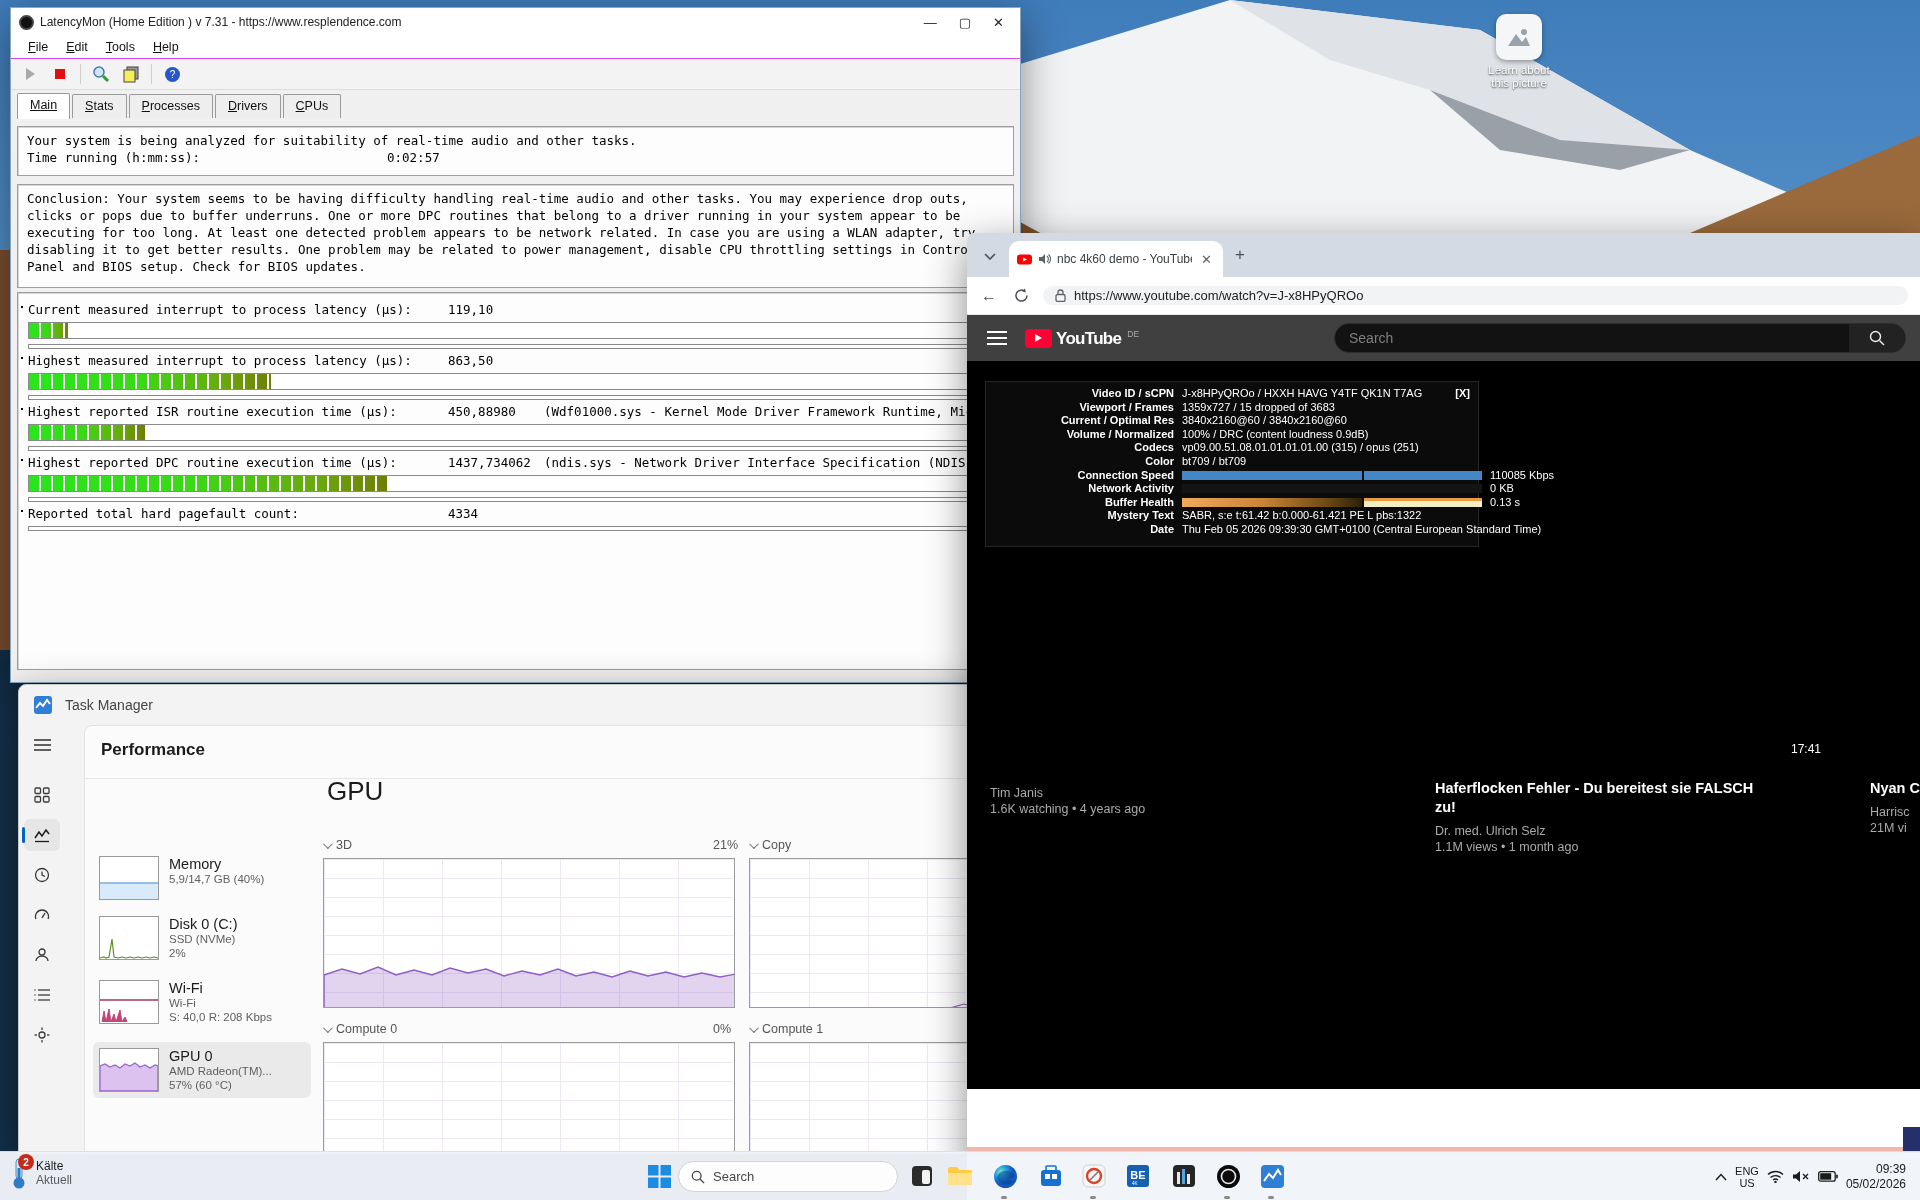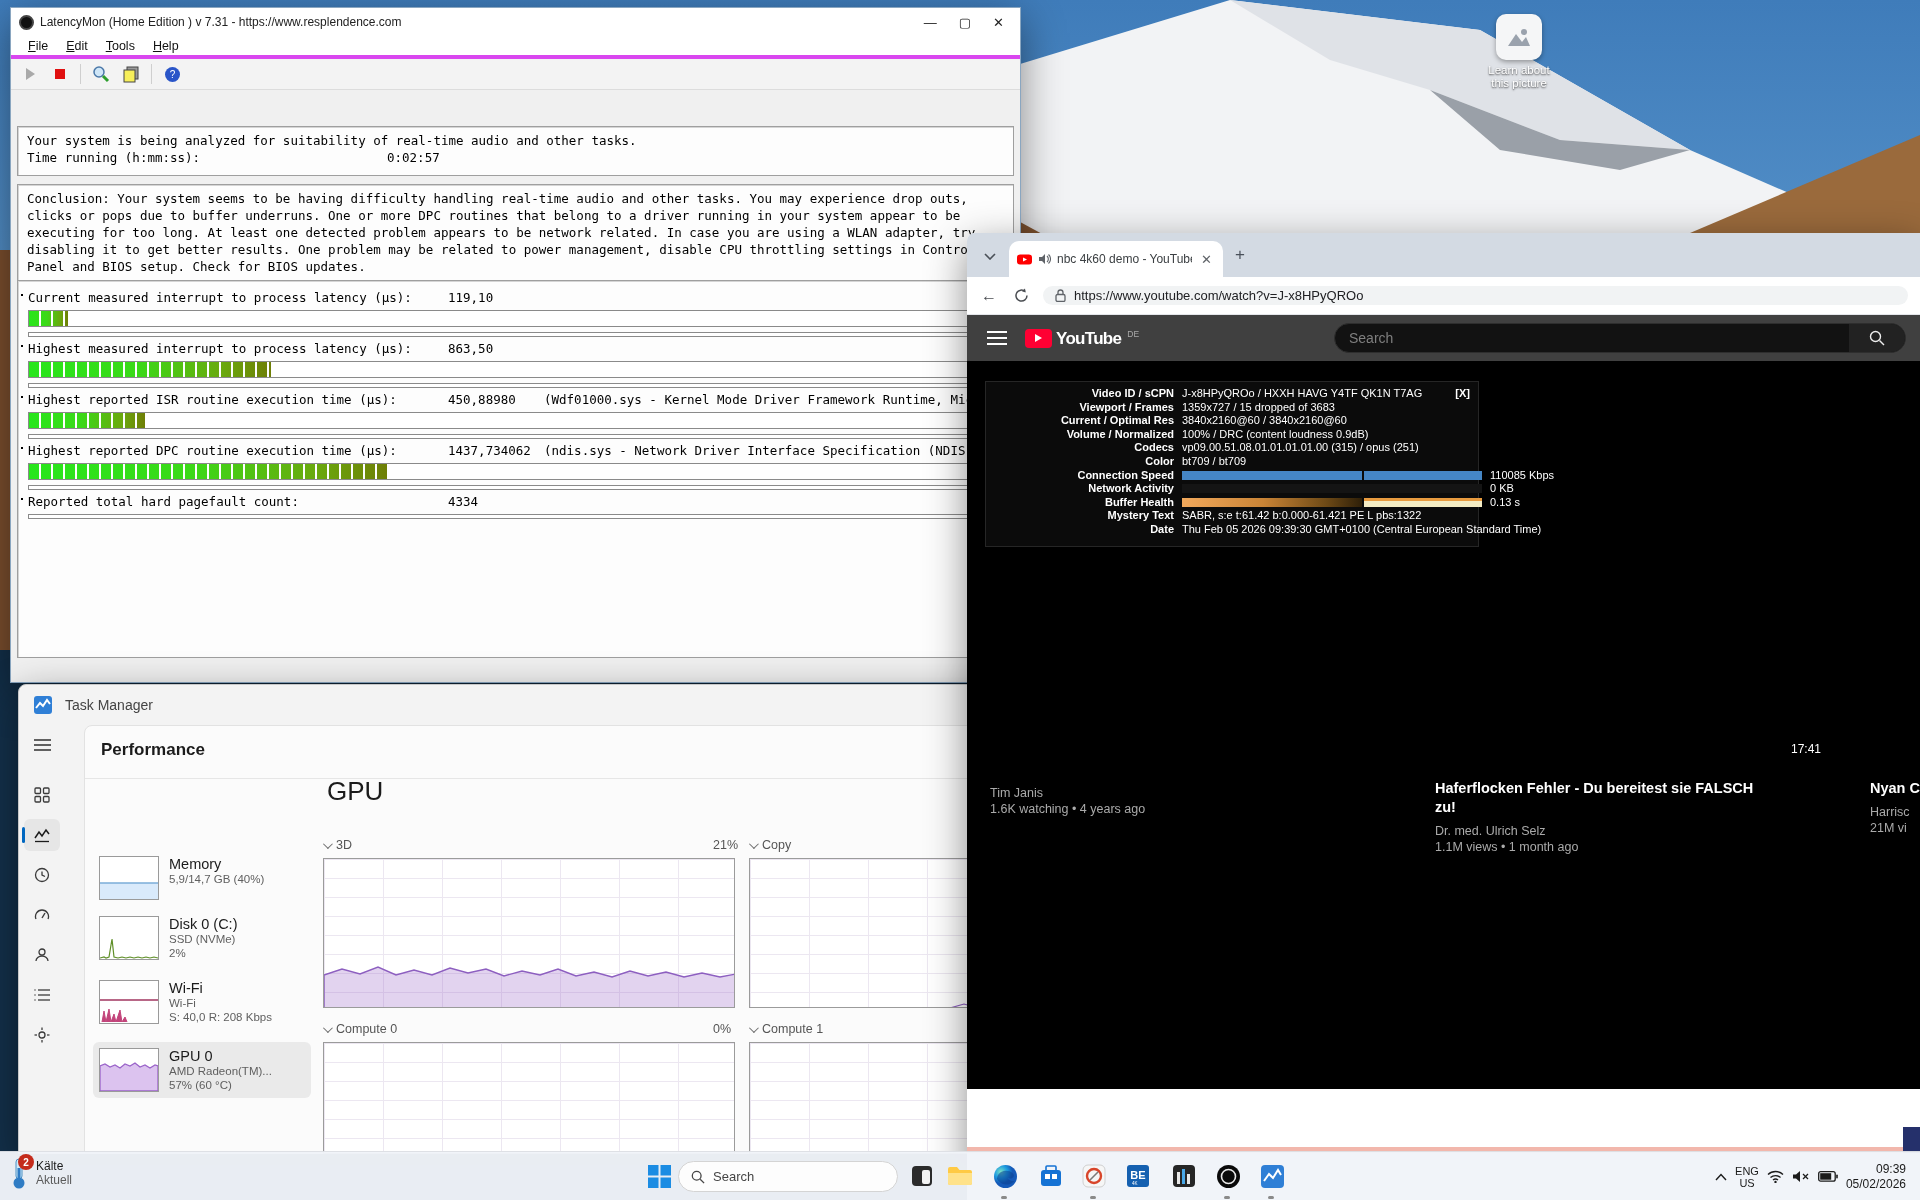--- a/index.html
+++ b/index.html
@@ -15,21 +15,21 @@
   
   .window { position:absolute; box-shadow:0 12px 40px rgba(0,0,0,.45); }
 
   
   #latencymon { left:10px; top:7px; width:1011px; height:676px; background:#f0f0f0; border:1px solid #8aa6c0; }
   .lm-titlebar { height:28px; background:#fff; display:flex; align-items:center; padding:0 6px; }
   .lm-appicon { width:15px; height:15px; border-radius:50%; background:#111; border:2px solid #444; margin:0 6px 0 2px; }
   .lm-title { font-size:12px; color:#222; }
   .lm-winbtns { margin-left:auto; display:flex; gap:22px; padding-right:10px; color:#222; font-size:13px; }
   .lm-winbtns span { cursor:default; }
-  .lm-menubar { height:23px; background:#fff; border-bottom:4px solid #d946ef; display:flex; align-items:center; padding-left:8px; gap:0; }
+  .lm-menubar { height:23px; background:#fff; border-bottom:1px solid #d946ef; display:flex; align-items:center; padding-left:8px; gap:0; }
   .lm-menu { font-size:12.5px; color:#111; padding:2px 9px; }
   .lm-menu::first-letter { text-decoration:underline; }
   .lm-toolbar { height:31px; background:#f3f3f3; border-bottom:1px solid #dcdcdc; display:flex; align-items:center; padding-left:6px; gap:4px; }
   .lm-tool { width:26px; height:24px; display:flex; align-items:center; justify-content:center; }
   .lm-sep { width:1px; height:20px; background:#cfcfcf; margin:0 3px; }
   .lm-tabs { height:28px; display:flex; align-items:flex-end; padding-left:6px; background:#f0f0f0; }
   .lm-tab { font-size:12.5px; color:#111; border:1px solid #9a9a9a; border-bottom:none; background:#eee; padding:4px 12px 5px; margin-right:2px; border-radius:2px 2px 0 0; }
   .lm-tab::first-letter { text-decoration:underline; }
   .lm-tab.active { background:#fff; text-decoration:underline; position:relative; top:1px; padding-bottom:7px; }
   .lm-box { position:absolute; left:6px; right:6px; background:#fdfdfd; border:1px solid #9f9f9f; box-shadow:inset 1px 1px 0 #d5d5d5; font-family:"DejaVu Sans Mono",monospace; font-size:12.5px; line-height:17px; color:#000; padding:5px 9px; }
@@ -196,34 +196,41 @@
         </svg>
     </span>
     <span class="lm-sep"></span>
     <span class="lm-tool">
       <svg width="17" height="17" viewBox="0 0 17 17">
           <circle cx="8.5" cy="8.5" r="7.5" fill="#2a55c8"></circle>
           <text x="8.5" y="12" font-size="10" fill="#fff" text-anchor="middle" font-family="Liberation Sans">?</text>
         </svg>
     </span>
   </div>
+  <div class="lm-tabs">
+    <span class="lm-tab active">Main</span>
+    <span class="lm-tab">Stats</span>
+    <span class="lm-tab">Processes</span>
+    <span class="lm-tab">Drivers</span>
+    <span class="lm-tab">CPUs</span>
+  </div>
 
   <div class="lm-box" style="top:118px; height:50px;">
     <div>Your system is being analyzed for suitability of real-time audio and other tasks.</div>
     <div class="lm-timerow">
       <span>Time running (h:mm:ss):</span>
       <span class="lm-timeval">0:02:57</span>
     </div>
   </div>
 
   <div class="lm-box" style="top:176px; height:104px;">
     <div>Conclusion: Your system seems to be having difficulty handling real-time audio and other tasks. You may experience drop outs, clicks or pops due to buffer underruns. One or more DPC routines that belong to a driver running in your system appear to be executing for too long. At least one detected problem appears to be network related. In case you are using a WLAN adapter, try disabling it to get better results. One problem may be related to power management, disable CPU throttling settings in Control Panel and BIOS setup. Check for BIOS updates.</div>
   </div>
 
-  <div class="lm-box" style="top:272px; height:378px; padding:0;">
+  <div class="lm-box" style="top:284px; height:378px; padding:0;">
     <div style="position:relative; margin:8px 10px;">
       <div class="metric" style="top:0px;">
         <div class="metric-label"><span class="dot"></span><span>Current measured interrupt to process latency (µs):</span>
           <span class="metric-val">119,10</span>
         </div>
         <div class="metric-bar">
             <div class="metric-fill" style="width: 4%;"></div>
           </div>
         <div class="metric-strip"></div>
       </div>

